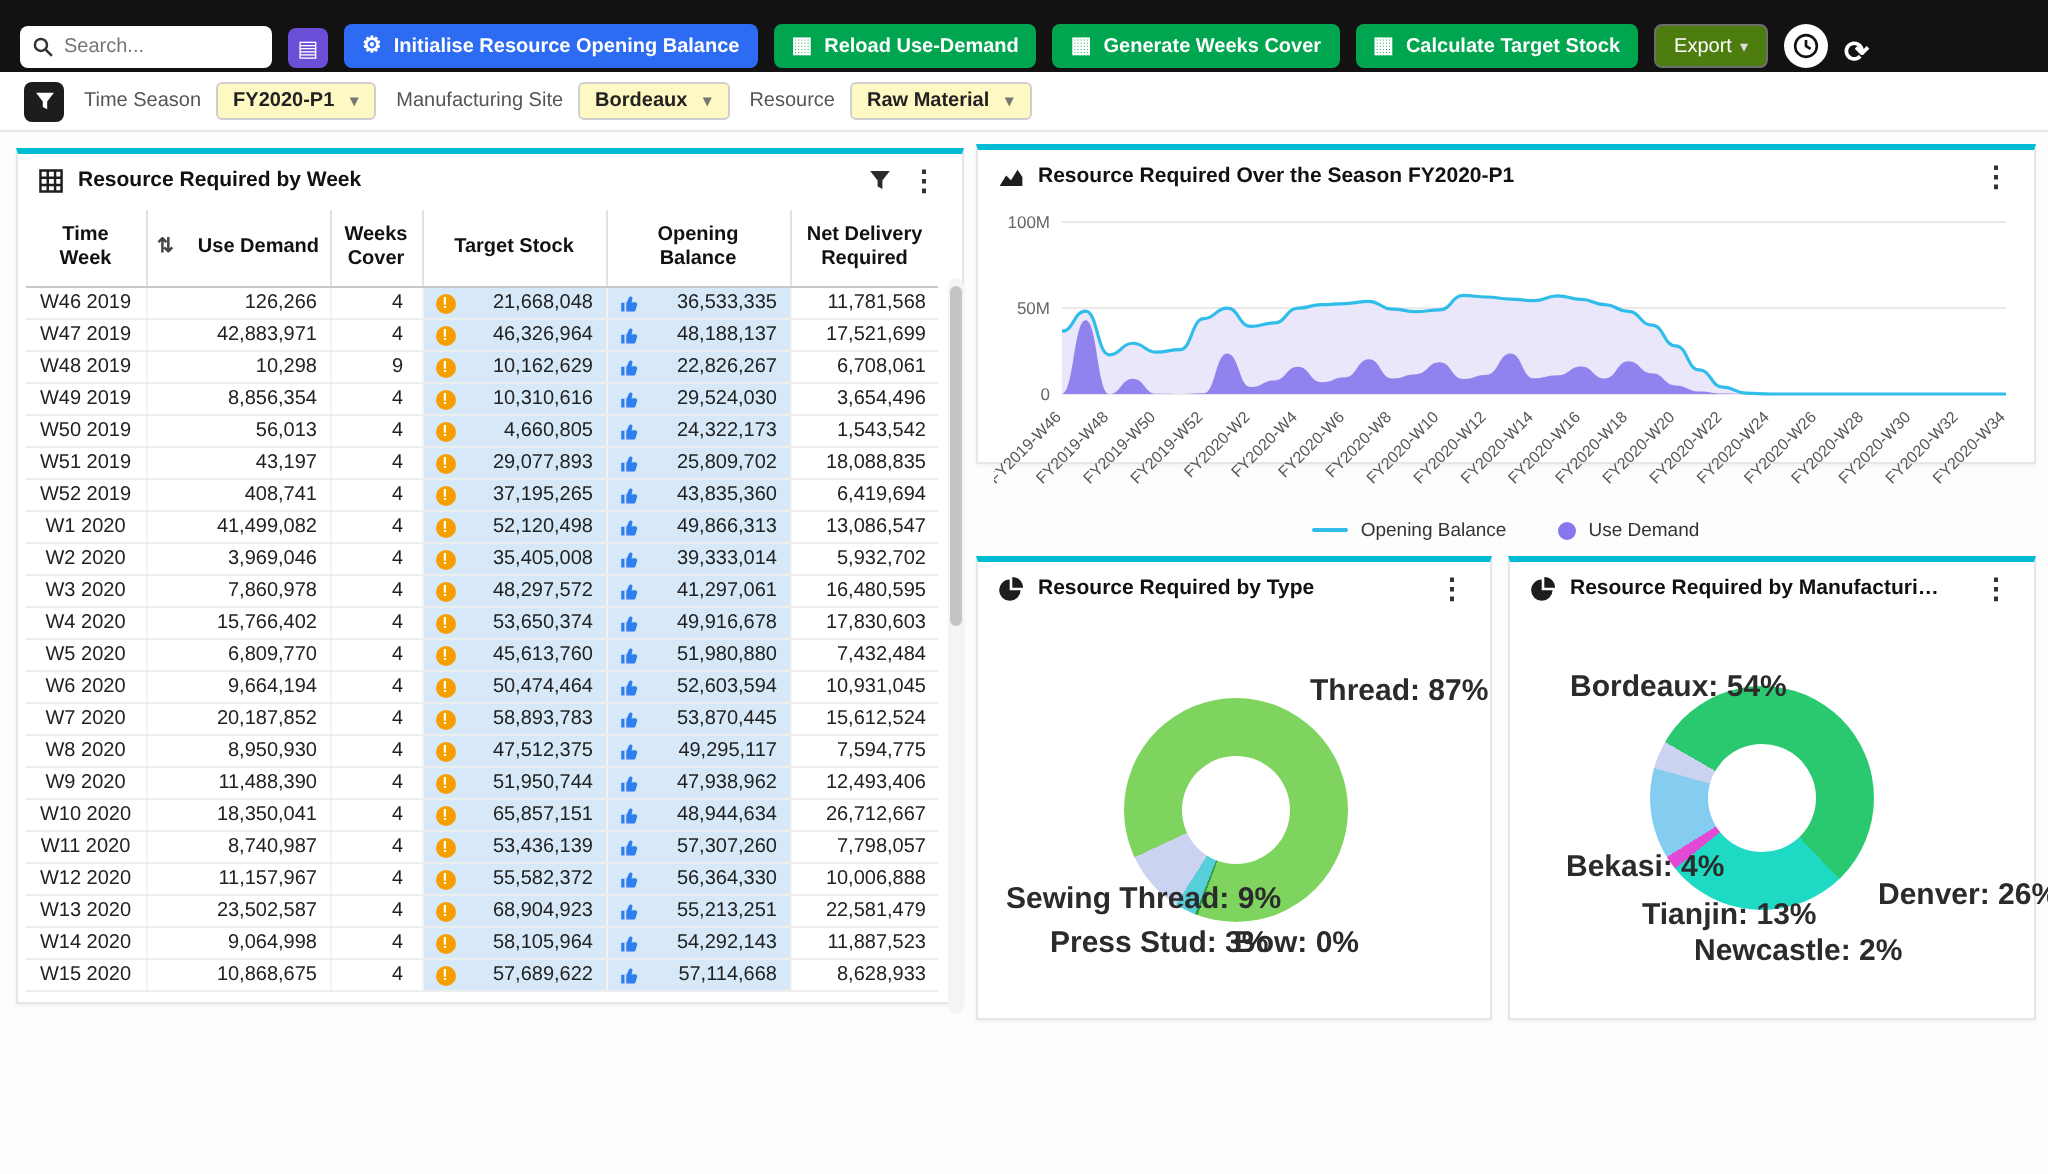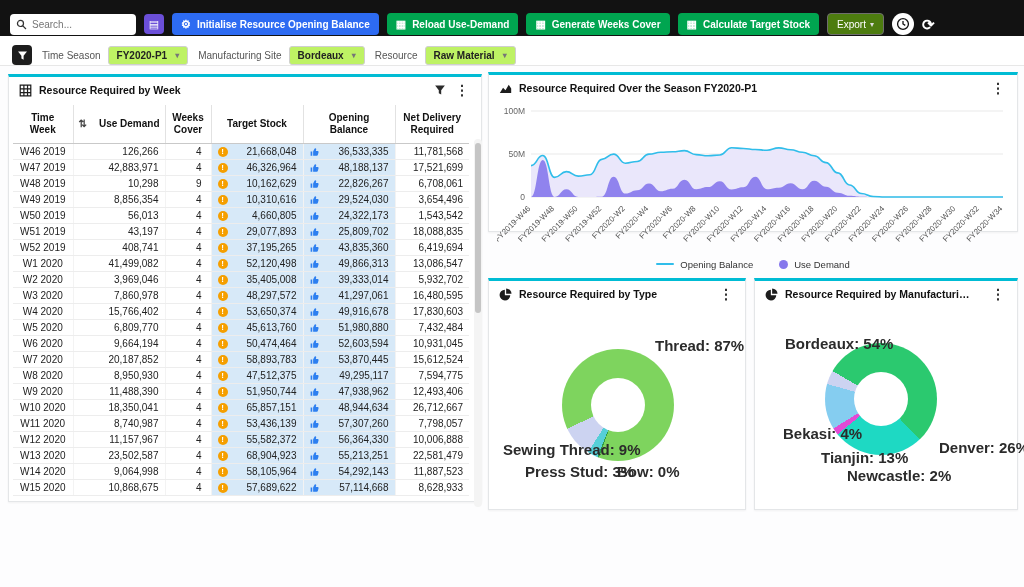--- a/index.html
+++ b/index.html
@@ -1,42 +1,42 @@
 <!DOCTYPE html>
 <html><head>
 <meta charset="utf-8">
 <style>
   *{box-sizing:border-box;margin:0;padding:0}
   html,body{width:1024px;height:587px;font-family:"Liberation Sans",sans-serif;background:#fdfdfe;overflow:hidden}
   .app{position:relative;width:1024px;height:587px}
 
   
-  .toolbar{position:absolute;top:0;left:0;width:1024px;height:48px;background:#121212;display:flex;align-items:center;gap:8px;padding:14px 10px}
+  .toolbar{position:absolute;top:0;left:0;width:1024px;height:48px;background:#121212;display:flex;align-items:flex-end;gap:8px;padding:14px 10px}
   .search-box{display:flex;align-items:center;background:#fff;border-radius:4px;height:21px;width:126px;padding:0 6px;gap:5px}
   .search-box svg{width:11px;height:11px;flex:none}
   .search-box input{border:none;outline:none;font-size:10px;width:100%;color:#333;background:transparent;font-family:"Liberation Sans",sans-serif}
   .icon-btn{width:20px;height:20px;border-radius:4px;border:none;display:flex;align-items:center;justify-content:center;cursor:pointer;font-size:11px}
   .icon-btn.purple{background:#6b4fd8;color:#fff}
   .btn{height:22px;border-radius:4px;display:flex;align-items:center;gap:6px;padding:0 9px;font-size:10px;font-weight:700;color:#fff;border:none;cursor:pointer;white-space:nowrap}
   .btn .bicon{font-size:11px;line-height:1}
   .btn.blue{background:#2d6bf2}
   .btn.green{background:#00a550}
   .btn.export{background:#4d7c0f;border:1px solid #6e6e6e;font-weight:400;gap:4px}
   .caret{font-size:8px;color:#ddd}
   .tool-round{width:22px;height:22px;border-radius:50%;background:#fff;border:none;display:flex;align-items:center;justify-content:center;cursor:pointer}
   .tool-round svg{width:14px;height:14px}
   .refresh{color:#fff;font-size:15px;font-weight:700;background:none;border:none;cursor:pointer;line-height:1}
 
   
-  .filterbar{position:absolute;top:36px;left:0;width:1024px;height:30px;background:#fff;border-bottom:1px solid #e7e7e7;display:flex;align-items:flex-end;gap:10px;padding:0 12px}
+  .filterbar{position:absolute;top:36px;left:0;width:1024px;height:30px;background:#fff;border-bottom:1px solid #e7e7e7;display:flex;align-items:center;gap:10px;padding:0 12px}
   .filter-chip{width:20px;height:20px;border-radius:4px;background:#1d1d1d;display:flex;align-items:center;justify-content:center;cursor:pointer}
   .filter-chip svg{width:11px;height:11px}
   .fgroup{display:flex;align-items:center;gap:7px}
   .flabel{font-size:10px;color:#555}
-  .fselect{display:flex;align-items:center;gap:8px;border:1px solid #cfcfcf;border-radius:3px;padding:3px 8px;font-size:10px;font-weight:700;color:#222;background:#bef264;cursor:pointer}
+  .fselect{display:flex;align-items:center;gap:8px;border:1px solid #cfcfcf;border-radius:3px;padding:3px 8px;font-size:10px;font-weight:700;color:#222;background:#fef9c3;cursor:pointer}
   .fselect .caret{color:#777}
 
   
   .panel{position:absolute;background:#fff;border:1px solid #e4e6e8;border-top:3px solid #00bcd4;box-shadow:0 1px 2px rgba(0,0,0,.05)}
   .phead{height:26px;display:flex;align-items:center;gap:7px;padding:0 10px}
   .picon{width:13px;height:13px;display:flex}
   .picon svg{width:13px;height:13px}
   .ptitle{font-size:10.5px;font-weight:700;color:#111;white-space:nowrap;overflow:hidden;text-overflow:ellipsis}
   .spacer{flex:1}
   .hico{cursor:pointer;display:flex;align-items:center}

